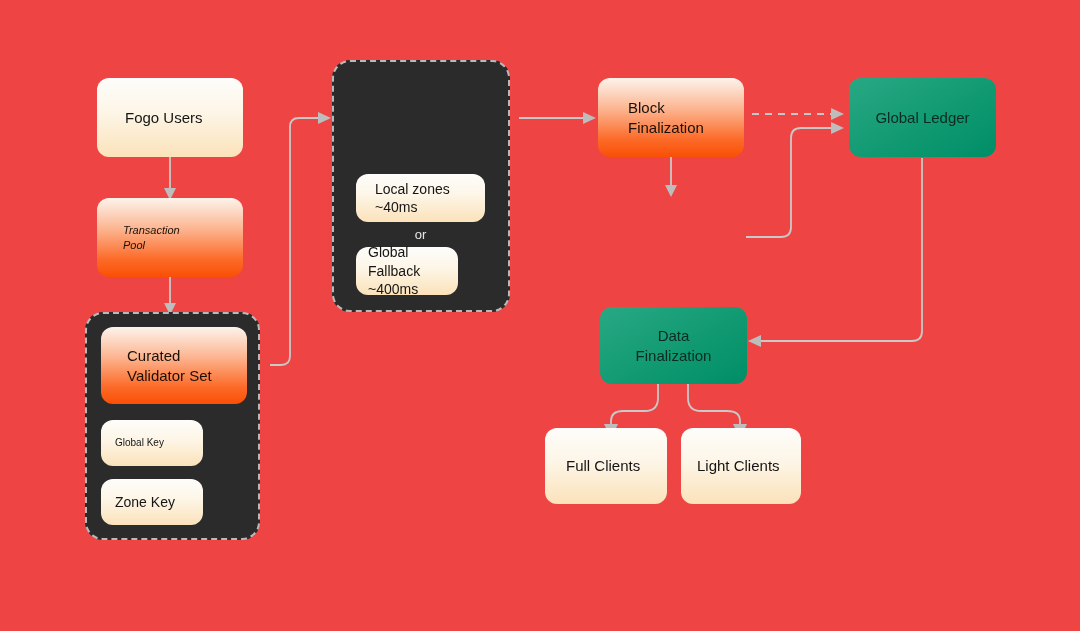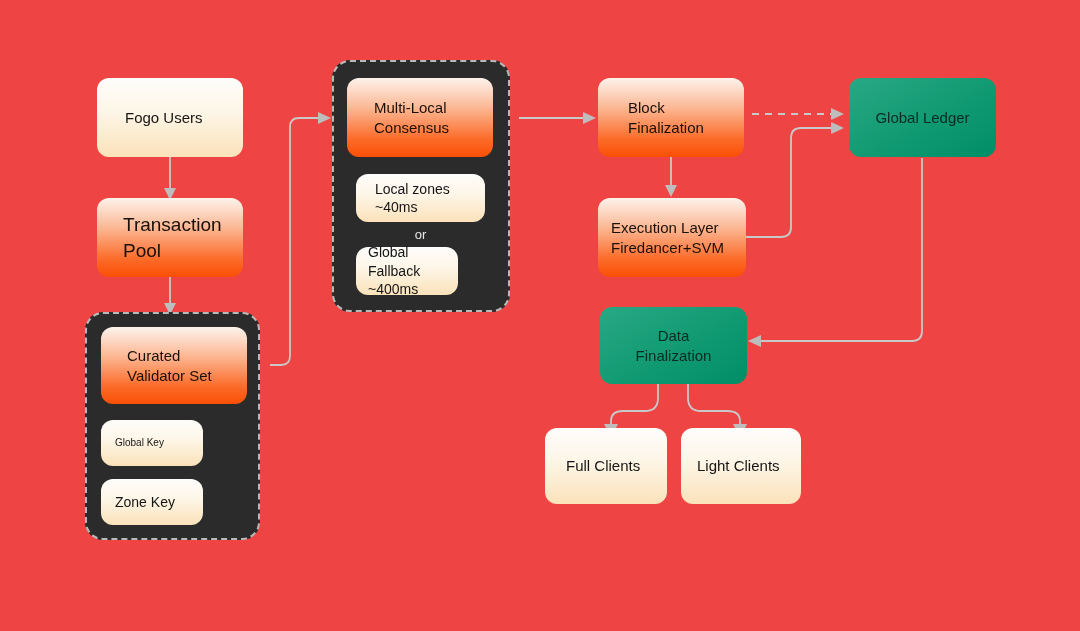--- a/index.html
+++ b/index.html
@@ -147,64 +147,56 @@
   </svg>
 
   <div class="group-box" style="left:85px; top:312px; width:175px; height:228px;"></div>
 
   <div class="group-box" style="left:332px; top:60px; width:178px; height:252px;"></div>
 
   <div class="node cream" style="left:97px; top:78px; width:146px; height:79px; padding:0 28px; font-size:15px;">
     <span class="node-text">Fogo Users</span>
   </div>
 
-  <div class="node orange" style="left:97px; top:198px; width:146px; height:79px; padding:0 26px; font-size:19px;">
+  <div class="node orange" style="left:97px; top:198px; width:146px; height:79px; padding:0 26px; font-size:11px;font-style:italic;">
     <span class="node-text">Transaction
 Pool</span>
   </div>
 
   <div class="node orange" style="left:101px; top:327px; width:146px; height:77px; padding:0 26px; font-size:15px;">
     <span class="node-text">Curated
 Validator Set</span>
   </div>
 
   <div class="node cream" style="left:101px; top:420px; width:102px; height:46px; padding:0 14px; font-size:10px;">
     <span class="node-text">Global Key</span>
   </div>
 
   <div class="node cream" style="left:101px; top:479px; width:102px; height:46px; padding:0 14px; font-size:14px;">
     <span class="node-text">Zone Key</span>
   </div>
 
-  <div class="node orange" style="left:347px; top:78px; width:146px; height:79px; padding:0 27px; font-size:15px;">
-    <span class="node-text">Multi-Local
-Consensus</span>
-  </div>
 
   <div class="node cream" style="left:356px; top:174px; width:129px; height:48px; padding:0 19px; font-size:14px;">
     <span class="node-text">Local zones
 ~40ms</span>
   </div>
 
   <div class="or-label" style="left:356px; top:227px; width:129px;">or</div>
 
   <div class="node cream" style="left:356px; top:247px; width:102px; height:48px; padding:0 12px; font-size:14px;">
     <span class="node-text">Global Fallback
 ~400ms</span>
   </div>
 
   <div class="node orange" style="left:598px; top:78px; width:146px; height:79px; padding:0 30px; font-size:15px;">
     <span class="node-text">Block
 Finalization</span>
   </div>
 
-  <div class="node orange" style="left:598px; top:198px; width:148px; height:79px; padding:0 13px; font-size:15px;">
-    <span class="node-text">Execution Layer
-Firedancer+SVM</span>
-  </div>
 
   <div class="node teal" style="left:849px; top:78px; width:147px; height:79px; padding:0 23px; font-size:15px;">
     <span class="node-text">Global Ledger</span>
   </div>
 
   <div class="node teal" style="left:600px; top:307px; width:147px; height:77px; padding:0 18px; font-size:15px;">
     <span class="node-text">Data Finalization</span>
   </div>
 
   <div class="node cream" style="left:545px; top:428px; width:122px; height:76px; padding:0 21px; font-size:15px;">

